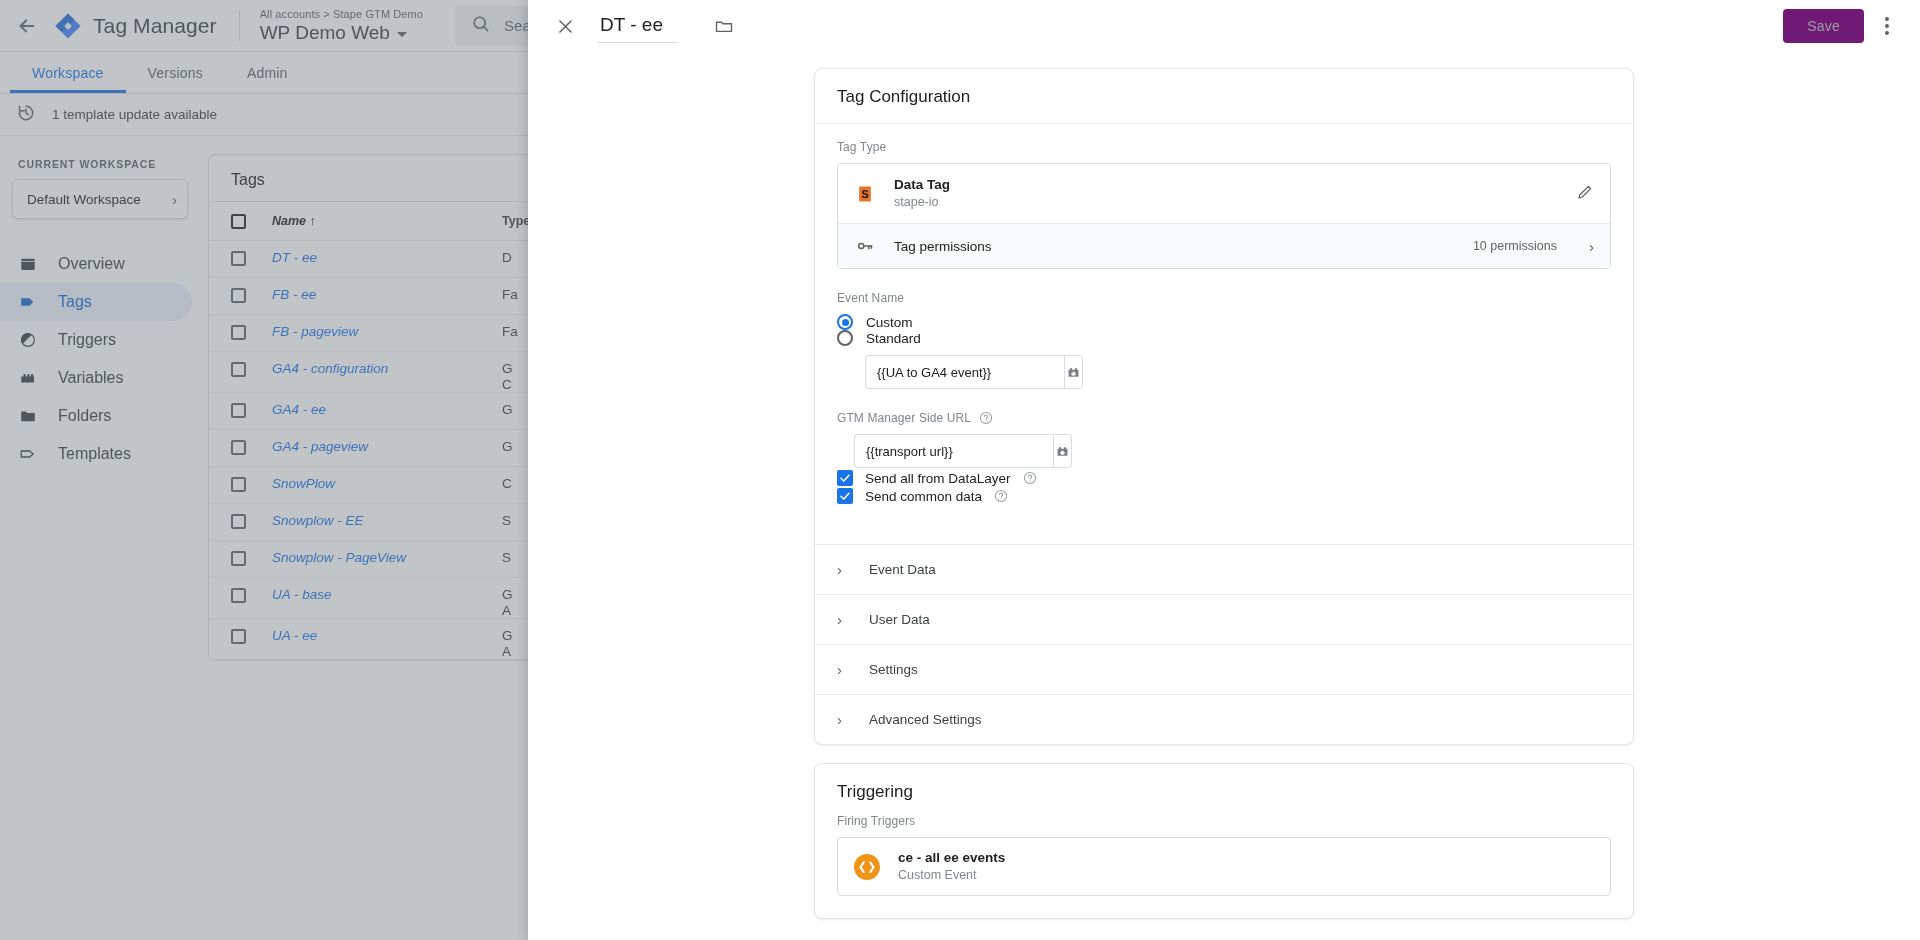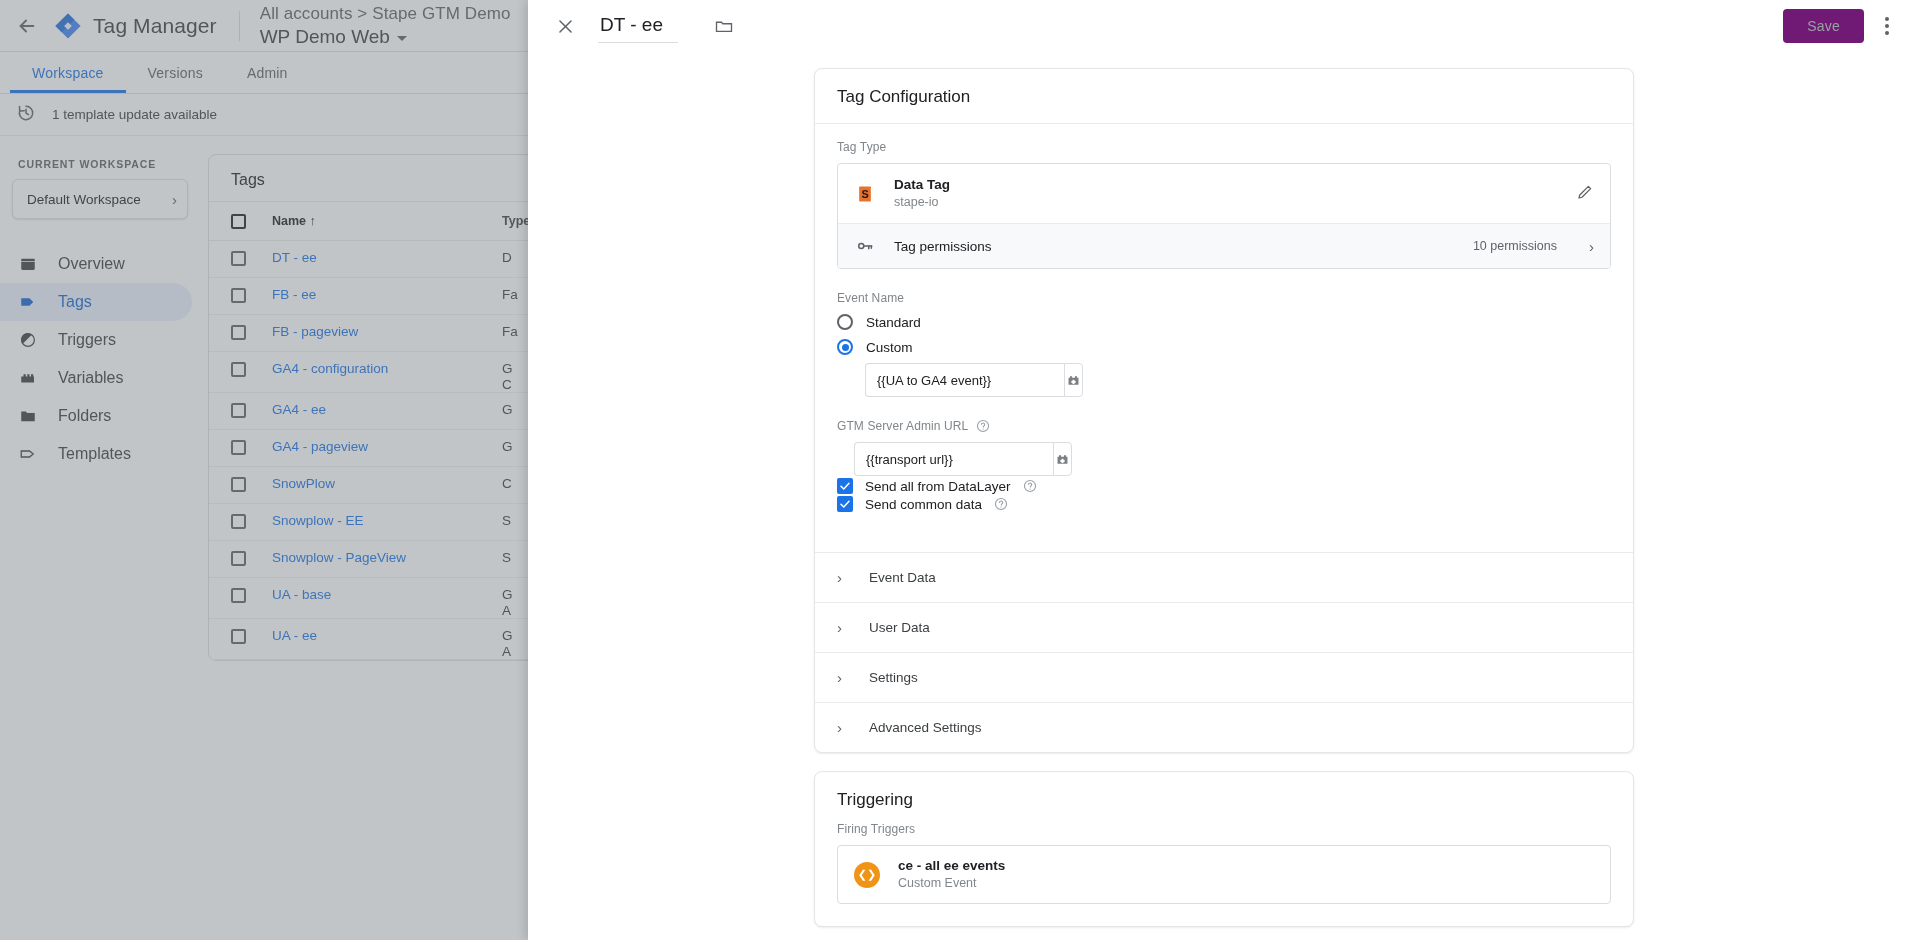--- a/index.html
+++ b/index.html
@@ -25,21 +25,21 @@
   }
   .back-arrow {
     width: 54px; display: flex; align-items: center; justify-content: center;
     color: #5f6368; font-size: 21px; line-height: 1;
   }
   .brand { display: flex; align-items: center; gap: 11px; padding-right: 18px; }
   .gtm-logo { width: 28px; height: 28px; position: relative; }
   .brand-title { font-size: 21px; color: #3c4043; font-weight: 400; letter-spacing: .1px;}
   .vdiv { width:1px; height:30px; background:#dadce0; margin: 0 20px 0 4px;}
   .acct-block { display:flex; flex-direction:column; justify-content:center; gap:2px;}
-  .acct-crumb { font-size: 17px; color:#5f6368; letter-spacing:.1px;}
+  .acct-crumb { font-size: 11px; color:#5f6368; letter-spacing:.1px;}
   .acct-name { font-size: 19px; color:#3c4043; display:flex; align-items:center; gap:7px;}
   .caret-dn {
     width:0;height:0;border-left:5px solid transparent;border-right:5px solid transparent;
     border-top:5px solid #5f6368; margin-top:3px;
   }
   .search-wrap {
     margin-left: 32px; height: 40px; width: 560px;
     background: #f1f3f4; border-radius: 4px;
     display:flex; align-items:center; gap:14px; padding: 0 16px;
     color:#5f6368;
@@ -117,21 +117,21 @@
   .tbl-row {
     display:flex; align-items:flex-start; min-height:37px; padding-left:22px;
     border-bottom:1px solid #eceff1; font-size:13.5px; color:#1a73e8;
     padding-top: 9px;
   }
   .cb {
     width:15px;height:15px;border:2px solid #5f6368;border-radius:2px;flex:none;
     margin-right: 26px; margin-top:1px;
   }
   .cb.head { border-color:#202124; }
-  .c-name { width: 230px; }
+  .c-name { width: 230px; font-style: italic; }
   .c-type { width: 300px; color:#3c4043; line-height:1.15; }
 
   
   #dim {
     position:absolute; inset:0; background: rgba(110,116,122,.42);
   }
 
   
   #modal {
     position:absolute; top:0; right:0; bottom:0; left: 528px;
@@ -529,44 +529,44 @@
             <span class="perm-label">Tag permissions</span>
             <span class="perm-count">10 permissions</span>
             <span class="perm-chev">›</span>
           </div>
         </div>
 
         <div style="height:22px"></div>
 
         <div class="fld-label">Event Name</div>
 
+        <div class="radio-row" style="margin-bottom:0">
+          <span class="radio on"></span>
+          <span class="radio-lbl">Custom</span>
+        </div>
         <div class="radio-row">
           <span class="radio"></span>
           <span class="radio-lbl">Standard</span>
-        </div>
-        <div class="radio-row" style="margin-bottom:0">
-          <span class="radio on"></span>
-          <span class="radio-lbl">Custom</span>
         </div>
 
         <div class="inp-grp">
           <input class="txt-inp" value="{{UA to GA4 event}}" style="">
           <div class="var-btn">
             <svg width="17" height="17" viewBox="0 0 24 24" fill="#7b7f83">
                 <path d="M5 8h2V6h3v2h4V6h3v2h2v10H5z"></path>
                 <rect x="10.6" y="11" width="2.8" height="6" fill="#fff"></rect>
                 <rect x="9" y="12.6" width="6" height="2.8" fill="#fff"></rect>
               </svg>
           </div>
         </div>
 
         <div style="height:22px"></div>
 
         <div class="lbl-help">
-          <span class="fld-label" style="margin:0">GTM Server Admin URL</span>
+          <span class="fld-label" style="margin:0">GTM Manager Side URL</span>
           <span class="help-ic">
             <svg width="14" height="14" viewBox="0 0 24 24" fill="none" stroke="#9aa0a6" stroke-width="1.9">
                 <circle cx="12" cy="12" r="9.5"></circle>
                 <path d="M9.3 9.2a2.8 2.8 0 1 1 3.4 3.1v1.5" stroke-linecap="round"></path>
                 <circle cx="12" cy="17.3" r="1.05" fill="#9aa0a6" stroke="none"></circle>
               </svg>
           </span>
         </div>
 
         <div class="inp-grp nomargin">

